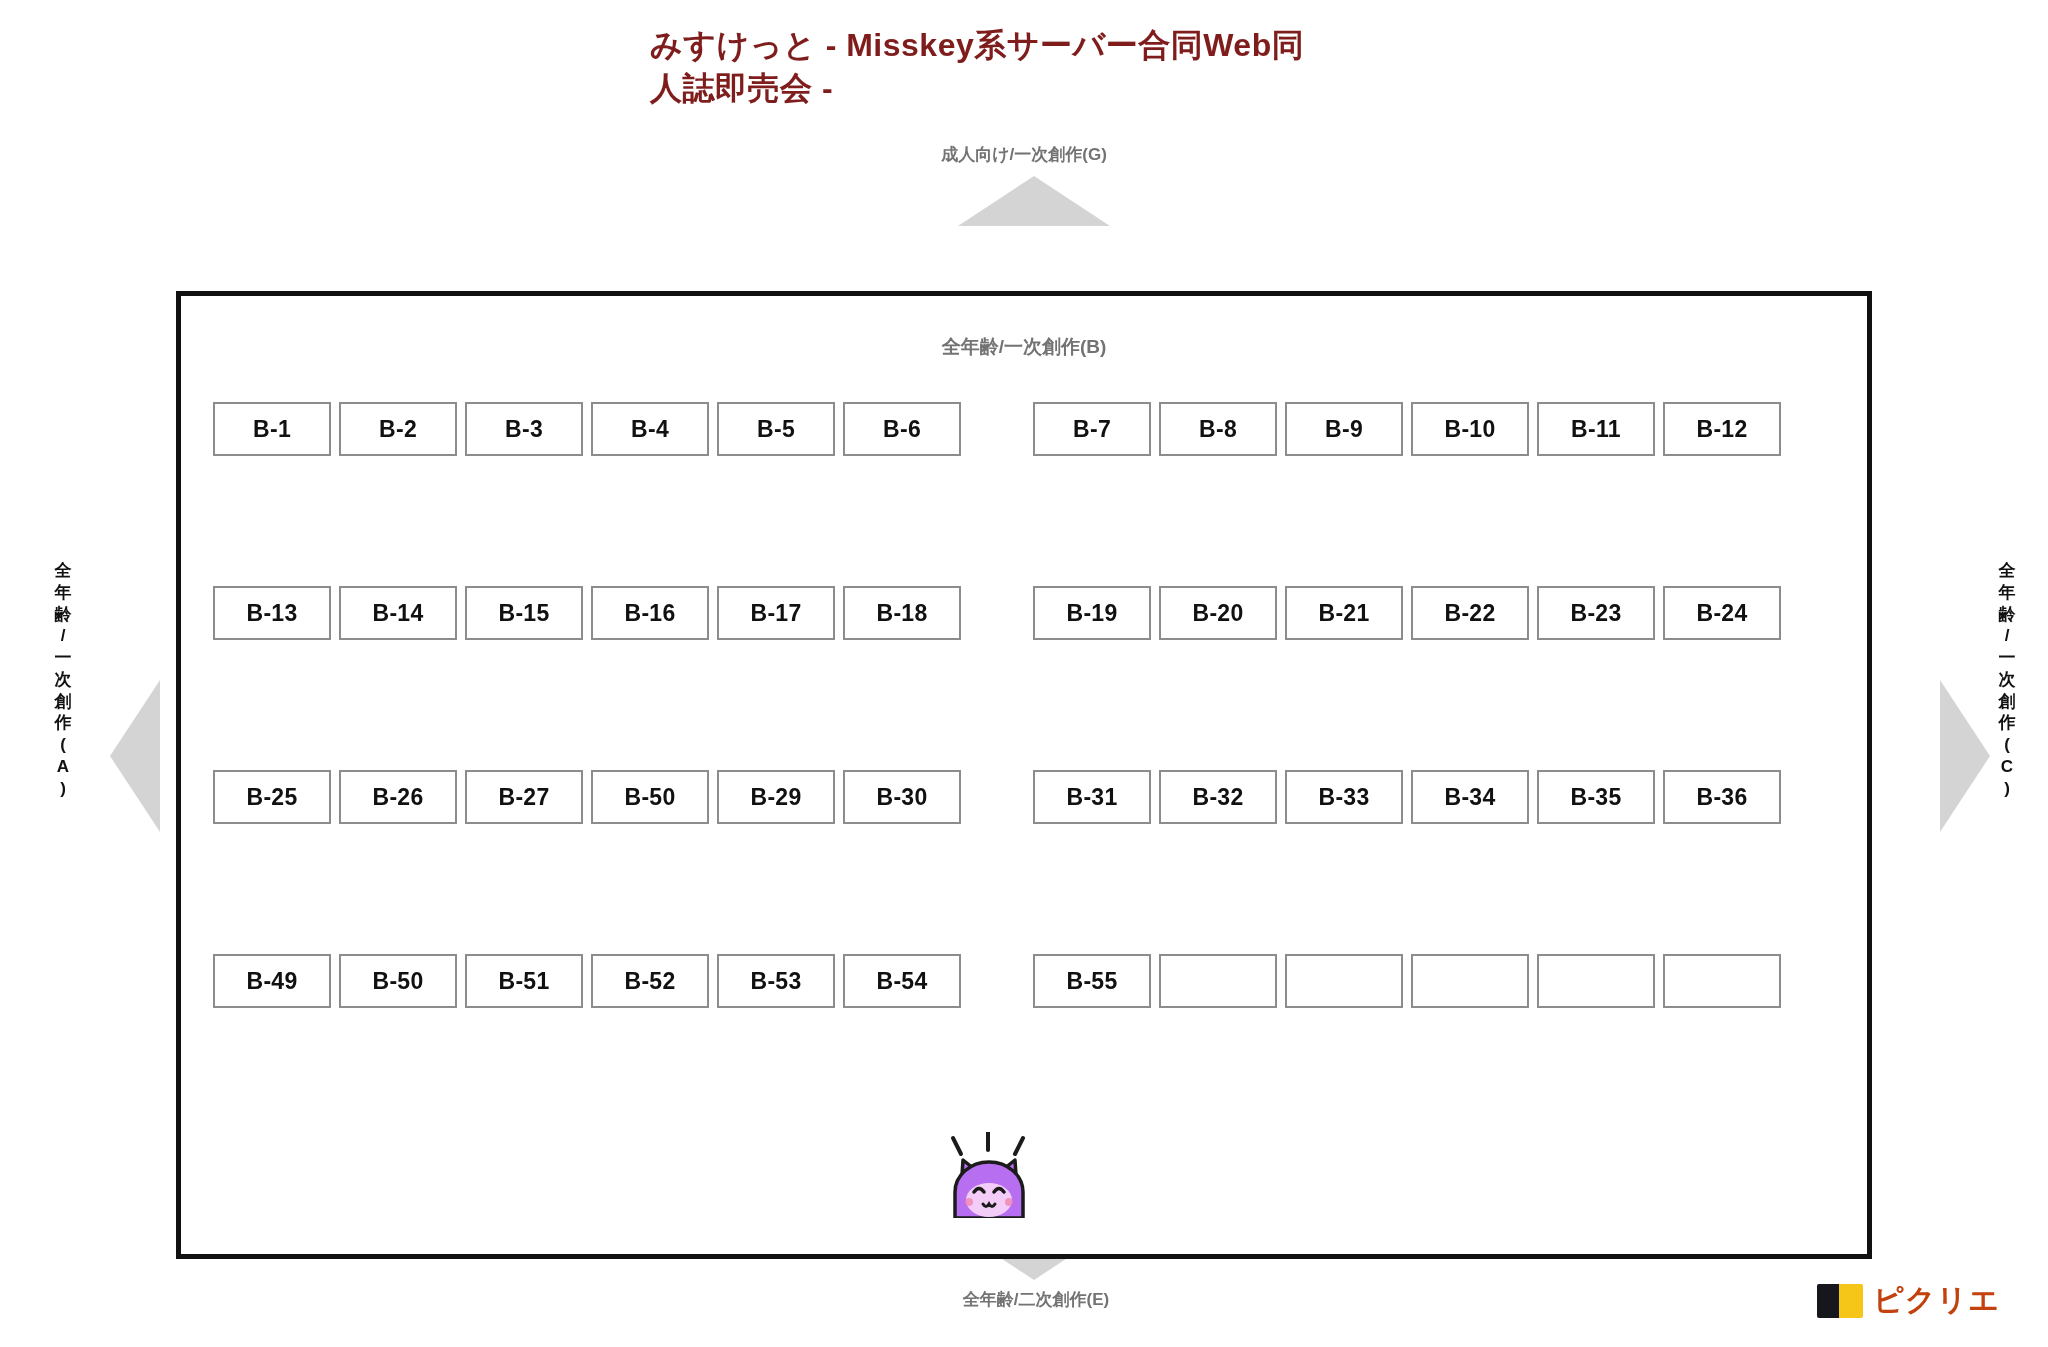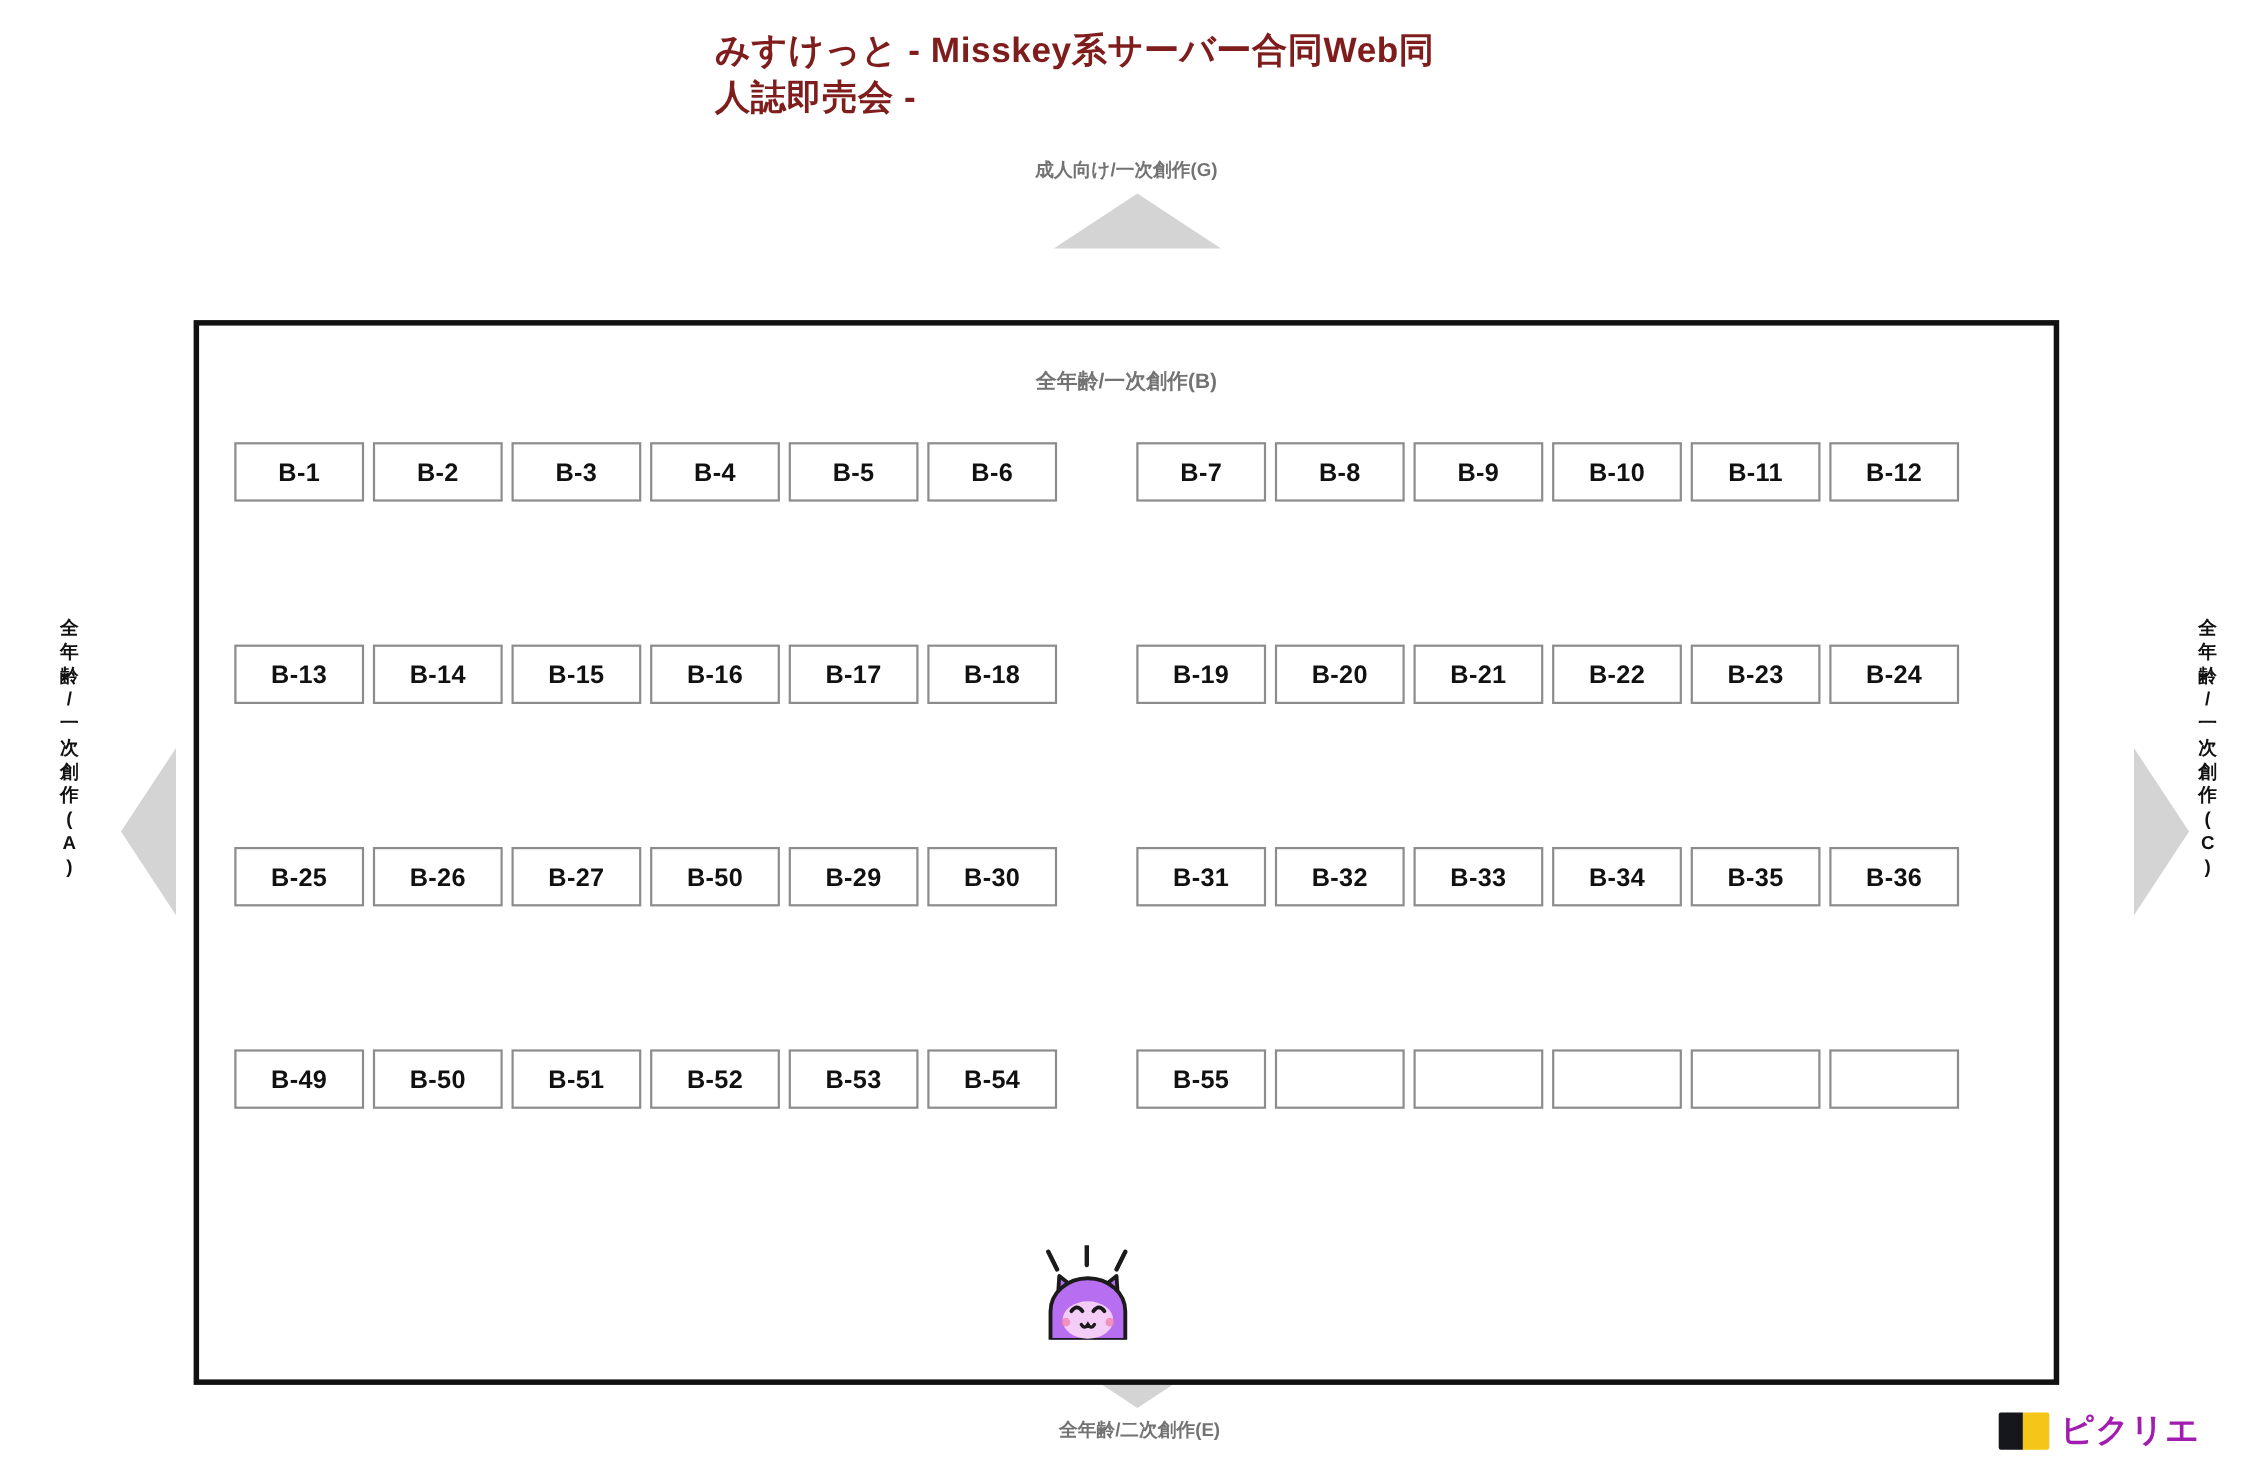--- a/index.html
+++ b/index.html
@@ -181,21 +181,21 @@
     border-radius: 2px 0 0 2px;
   }
   .logo-mark .yellow {
     width: 24px; height: 34px;
     background: #f5c518;
     border-radius: 0 2px 2px 0;
   }
   .logo-text {
     font-size: 30px;
     font-weight: bold;
-    color: #a21caf;
+    color: #c2410c;
     letter-spacing: 1px;
   }
 </style>
 </head>
 <body>
 
 <div class="title">みすけっと - Misskey系サーバー合同Web同
 人誌即売会 -</div>
 
 <div class="dir-label dir-top">成人向け/一次創作(G)</div>

